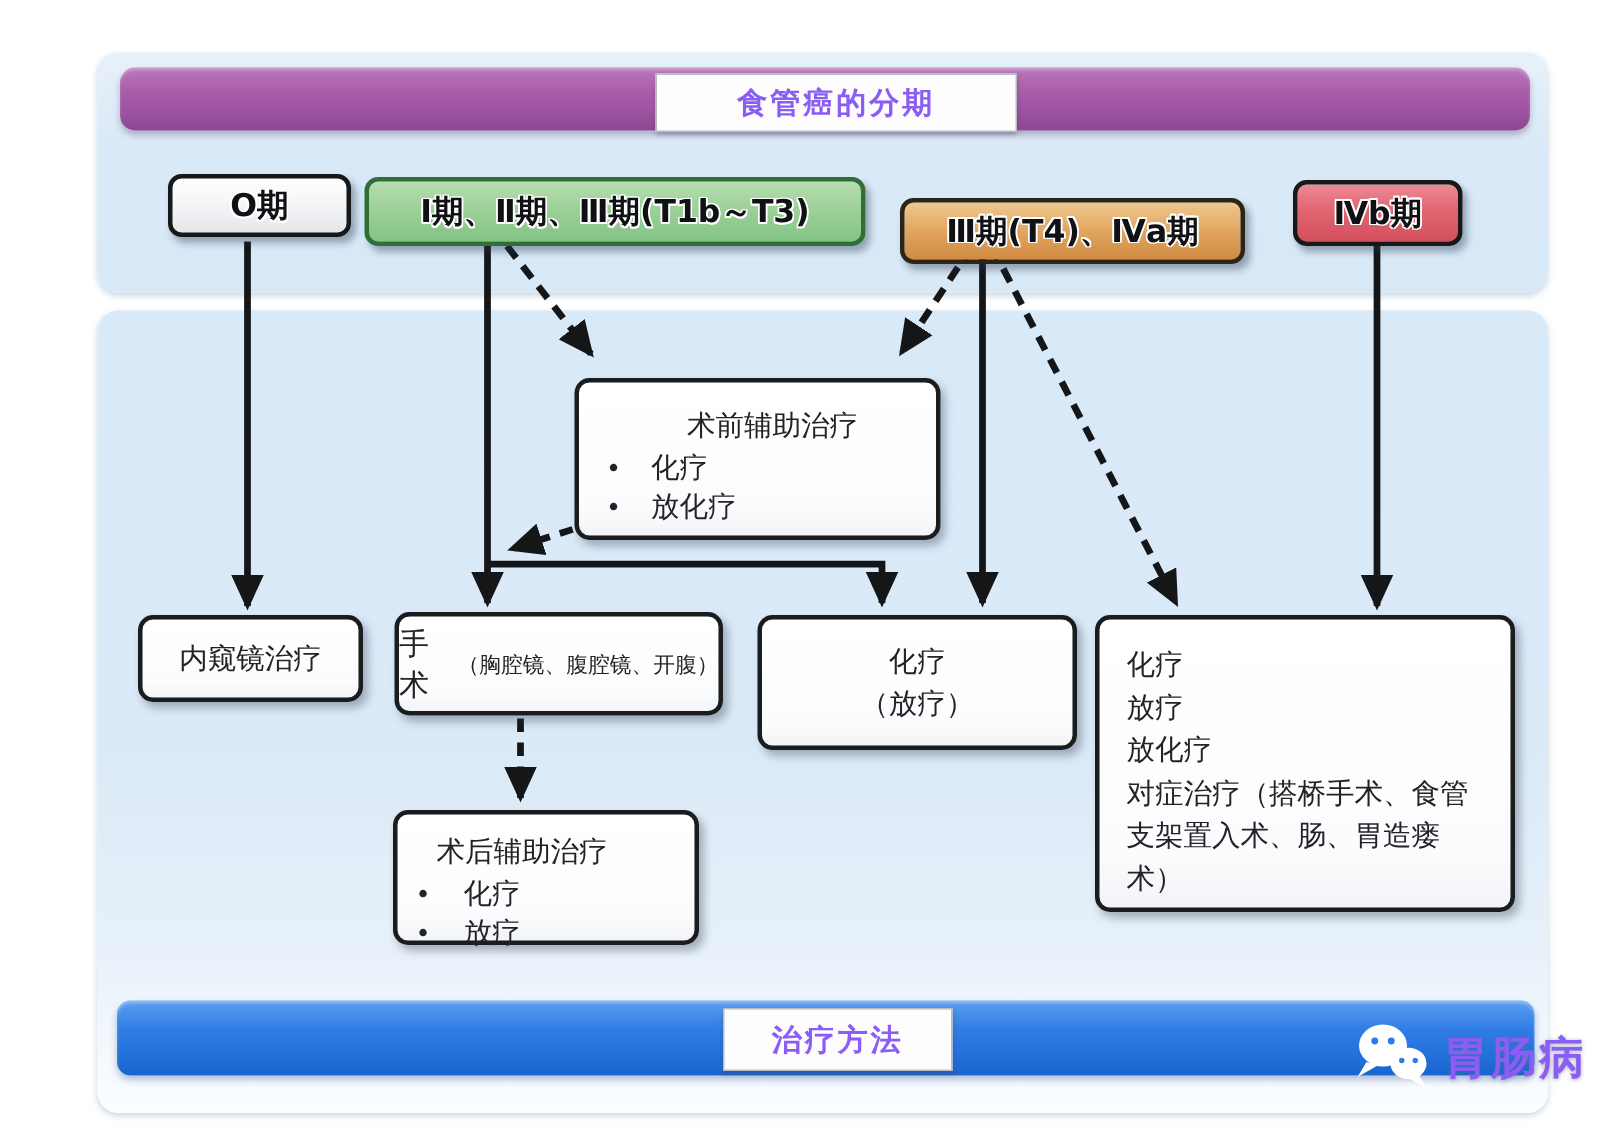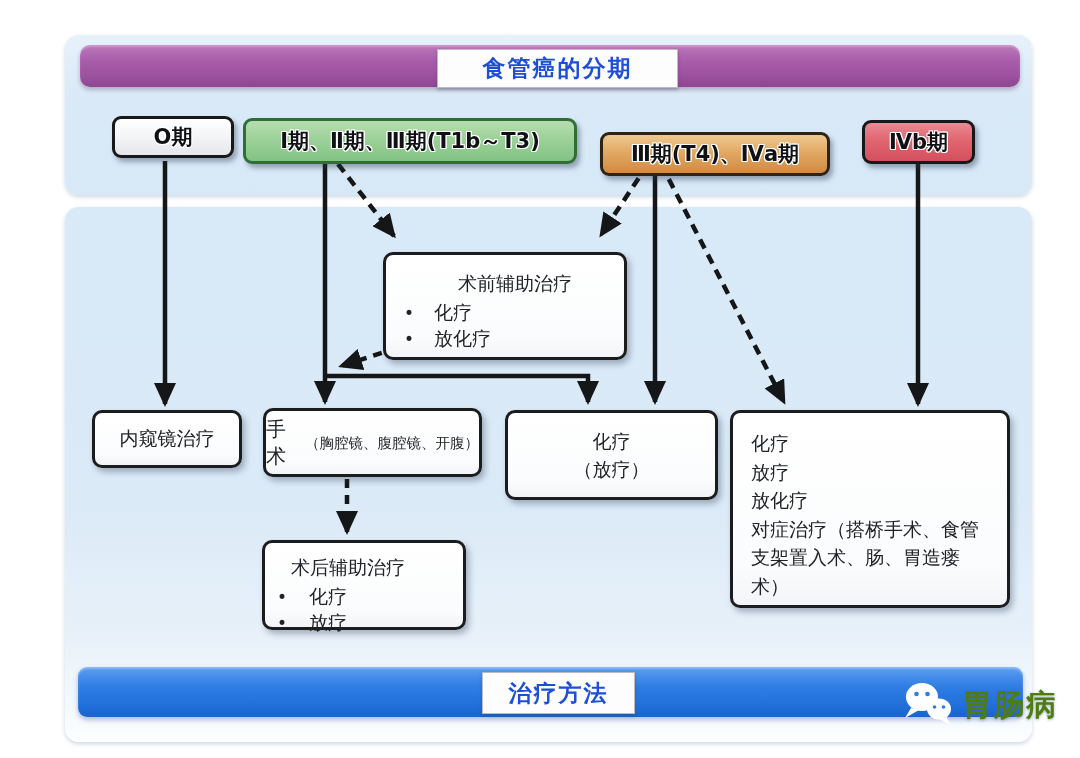--- a/index.html
+++ b/index.html
@@ -34,21 +34,21 @@
   }
   .banner-footer {
     left: 78px; top: 667px; width: 945px; height: 50px; border-radius: 9px;
     background: linear-gradient(180deg, #5d9ef0 0%, #2e7ce4 40%, #2270da 75%, #1b63cd 100%);
     box-shadow: 0 3px 5px rgba(40,80,150,0.35), inset 0 2px 2px rgba(255,255,255,0.3);
   }
   .banner-label {
     position: absolute; z-index: 5; background: #fdfdfd;
     border: 1px solid #b9bcc2; box-shadow: 0 2px 3px rgba(60,70,90,0.35);
     display: flex; align-items: center; justify-content: center;
-    font-size: 23px; font-weight: bold; color: #1d4ed8; letter-spacing: 2px;
+    font-size: 20px; font-weight: bold; color: #8b5cf6; letter-spacing: 2px;
   }
   .title-label { left: 437px; top: 49px; width: 241px; height: 39px; }
   .footer-label { left: 482px; top: 672px; width: 153px; height: 42px; }
 
   
   .stage {
     position: absolute; z-index: 6; border: 3px solid #17181a; border-radius: 9px;
     display: flex; align-items: center; justify-content: center;
     font-size: 21px; font-weight: bold; color: #101114; white-space: nowrap;
     box-shadow: 3px 4px 5px rgba(40,55,80,0.4);
@@ -91,21 +91,21 @@
 
   
   svg.arrows { position: absolute; left: 0; top: 0; z-index: 5; pointer-events: none; }
 
   
   .watermark {
     position: absolute; left: 901px; top: 680px; z-index: 10;
     display: flex; align-items: center; gap: 7px;
   }
   .wm-text {
-    font-size: 30px; font-weight: bold; color: #4d7c0f; letter-spacing: 2px;
+    font-size: 30px; font-weight: bold; color: #8b5cf6; letter-spacing: 2px;
     text-shadow: 0 1px 3px rgba(90,110,140,0.55);
   }
 </style>
 </head>
 <body>
 
 <div class="panel panel-top"></div>
 <div class="panel panel-main"></div>
 
 <div class="banner banner-title"></div>

